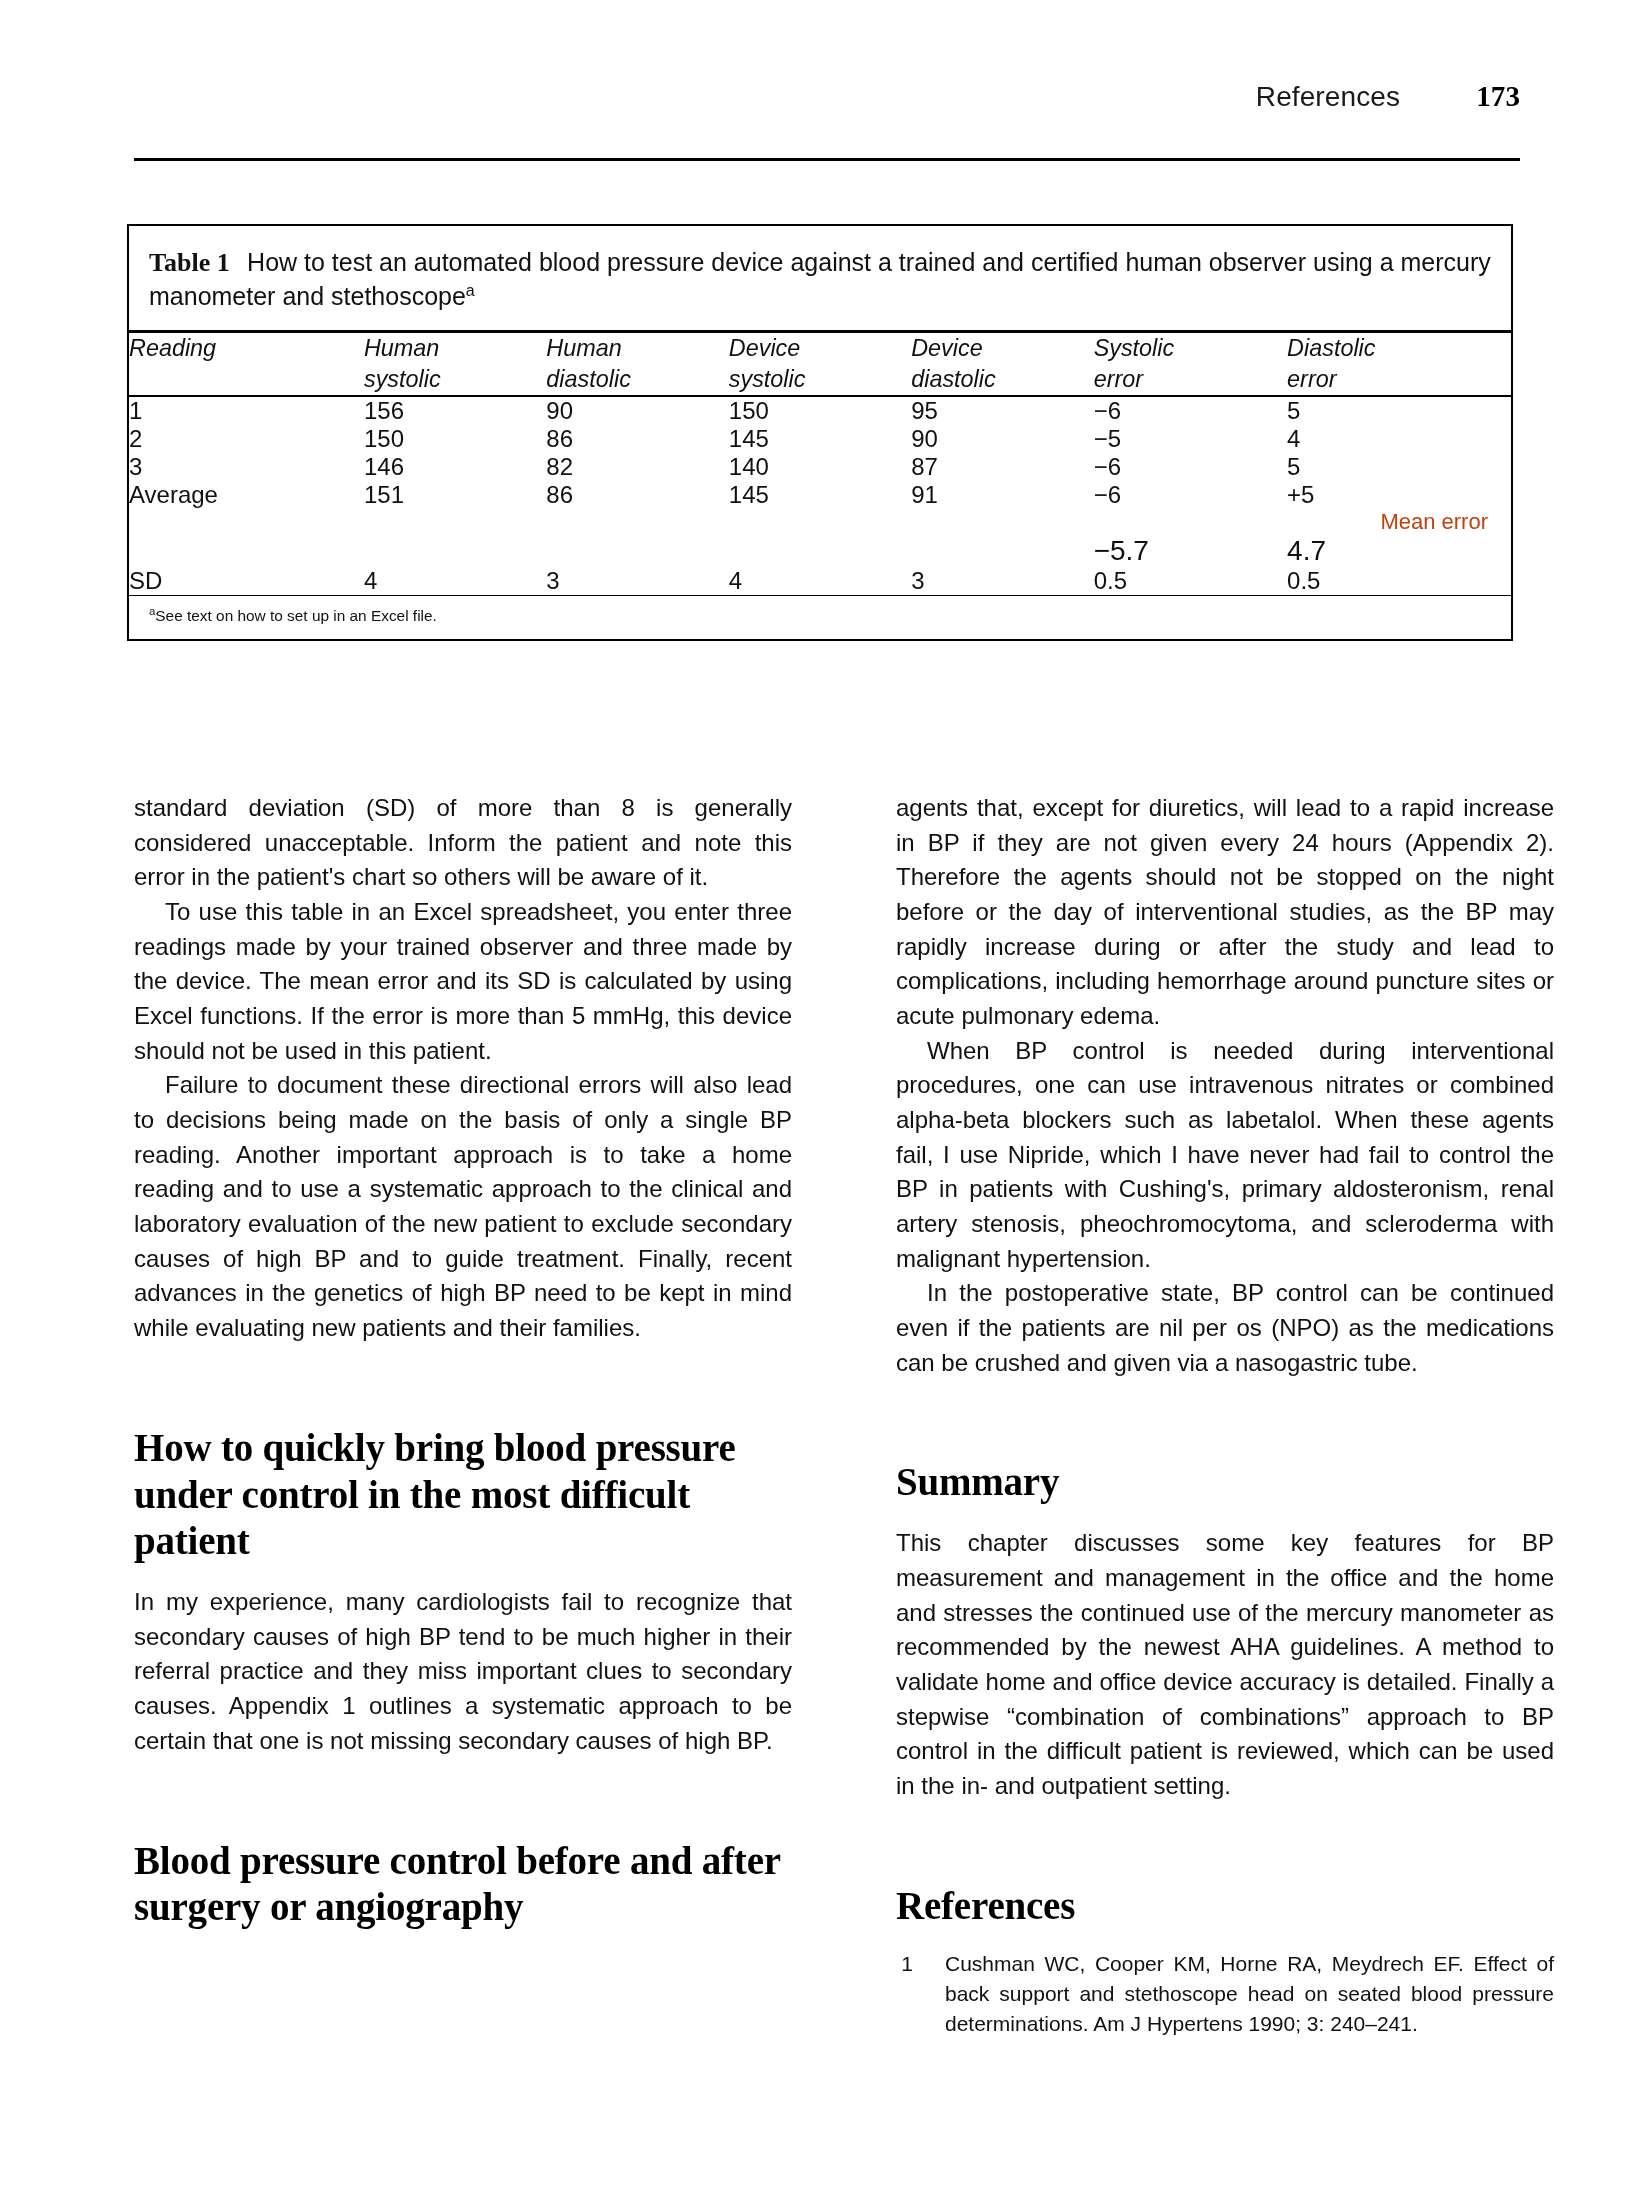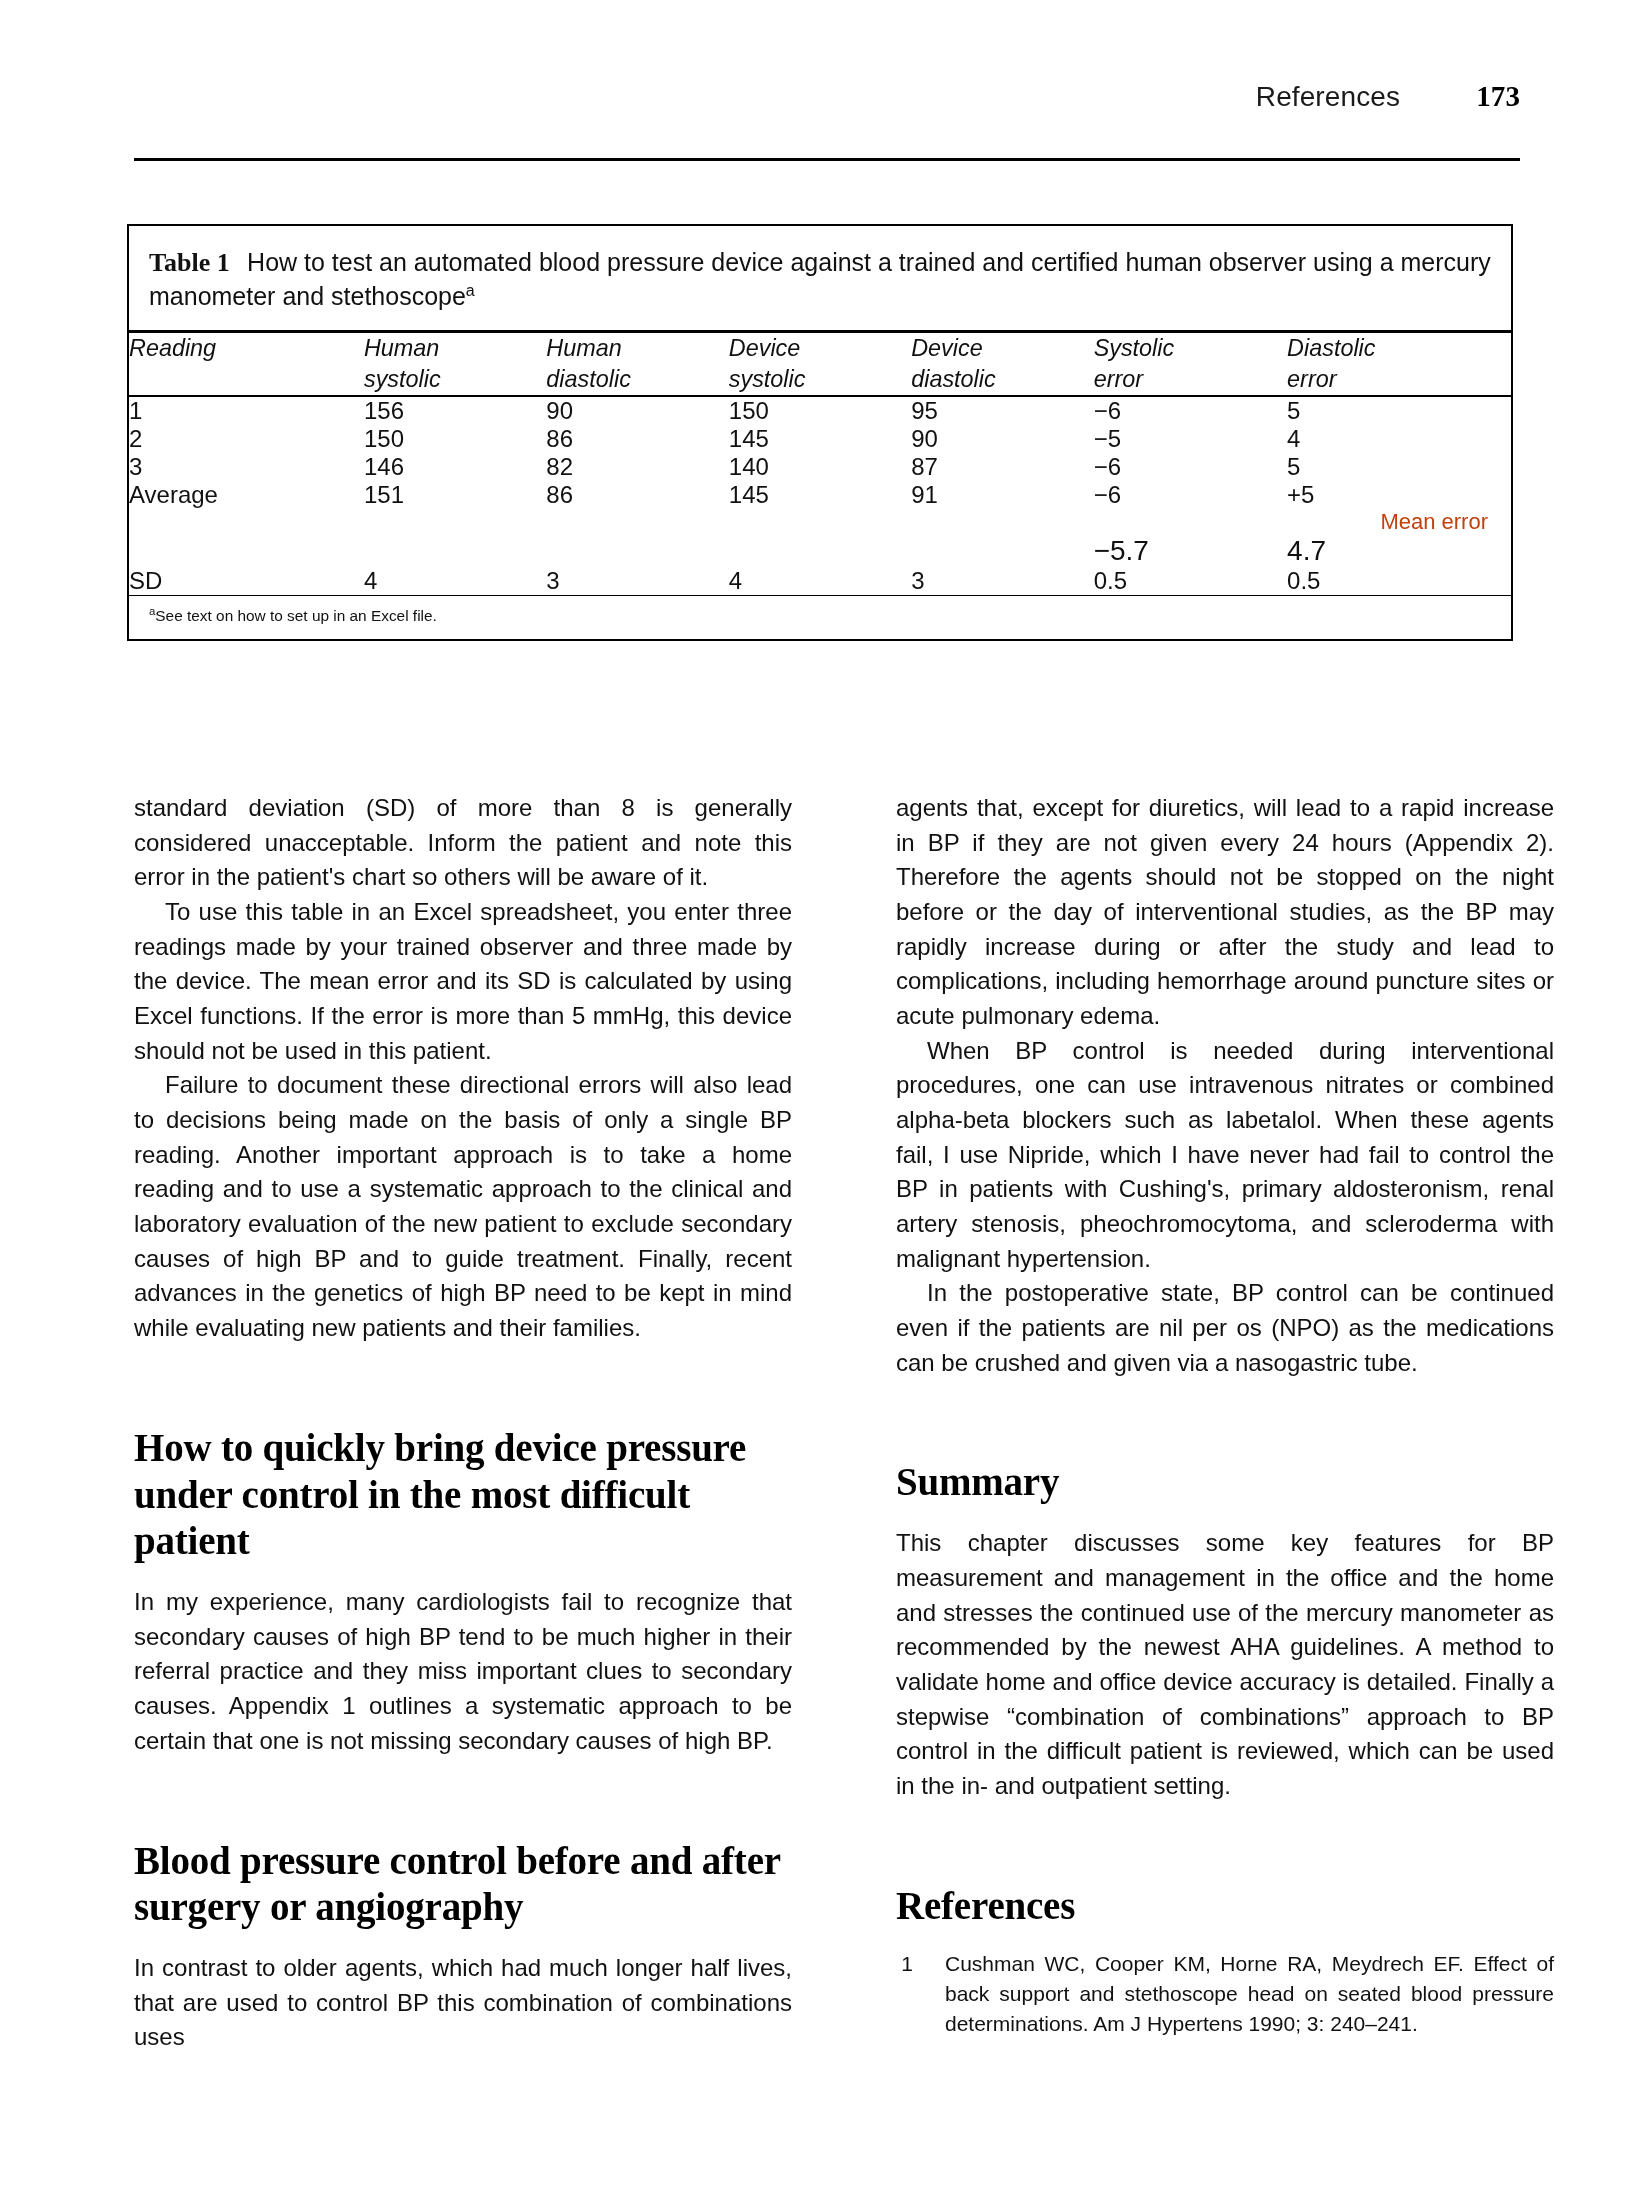--- a/index.html
+++ b/index.html
@@ -234,28 +234,27 @@
   </div>
 
   <div class="cols">
 
     <div class="col col-left">
       <p class="body noind">standard deviation (SD) of more than 8 is generally considered unacceptable. Inform the patient and note this error in the patient's chart so others will be aware of it.</p>
       <p class="body">To use this table in an Excel spreadsheet, you enter three readings made by your trained observer and three made by the device. The mean error and its SD is calculated by using Excel functions. If the error is more than 5 mmHg, this device should not be used in this patient.</p>
       <p class="body">Failure to document these directional errors will also lead to decisions being made on the basis of only a single BP reading. Another important approach is to take a home reading and to use a systematic approach to the clinical and laboratory evaluation of the new patient to exclude secondary causes of high BP and to guide treatment. Finally, recent advances in the genetics of high BP need to be kept in mind while evaluating new patients and their families.</p>
 
       <div class="gap-head-top"></div>
-      <h2 class="sec">How to quickly bring device pressure under control in the most difficult patient</h2>
+      <h2 class="sec">How to quickly bring blood pressure under control in the most difficult patient</h2>
       <div class="gap-head-bot"></div>
       <p class="body noind">In my experience, many cardiologists fail to recognize that secondary causes of high BP tend to be much higher in their referral practice and they miss important clues to secondary causes. Appendix 1 outlines a systematic approach to be certain that one is not missing secondary causes of high BP.</p>
 
       <div class="gap-head-top"></div>
       <h2 class="sec">Blood pressure control before and after surgery or angiography</h2>
       <div class="gap-head-bot"></div>
-      <p class="body noind">In contrast to older agents, which had much longer half lives, that are used to control BP this combination of combinations uses</p>
     </div>
 
     <div class="col col-right">
       <p class="body noind">agents that, except for diuretics, will lead to a rapid increase in BP if they are not given every 24 hours (Appendix 2). Therefore the agents should not be stopped on the night before or the day of interventional studies, as the BP may rapidly increase during or after the study and lead to complications, including hemorrhage around puncture sites or acute pulmonary edema.</p>
       <p class="body">When BP control is needed during interventional procedures, one can use intravenous nitrates or combined alpha-beta blockers such as labetalol. When these agents fail, I use Nipride, which I have never had fail to control the BP in patients with Cushing's, primary aldosteronism, renal artery stenosis, pheochromocytoma, and scleroderma with malignant hypertension.</p>
       <p class="body">In the postoperative state, BP control can be continued even if the patients are nil per os (NPO) as the medications can be crushed and given via a nasogastric tube.</p>
 
       <div class="gap-head-top"></div>
       <h2 class="sec">Summary</h2>
       <div class="gap-head-bot"></div>

